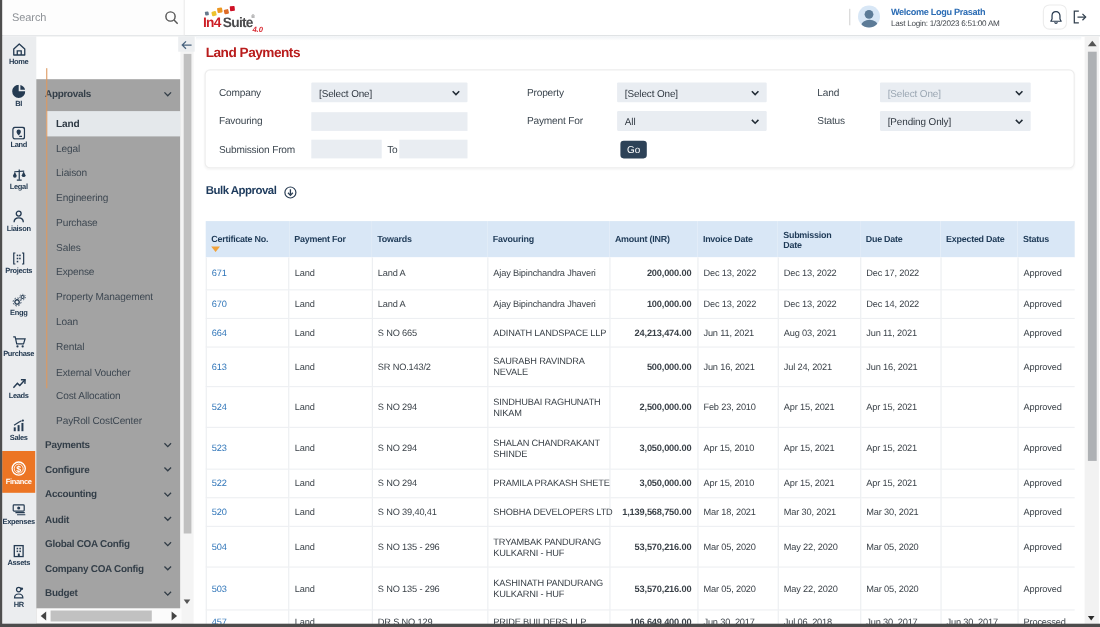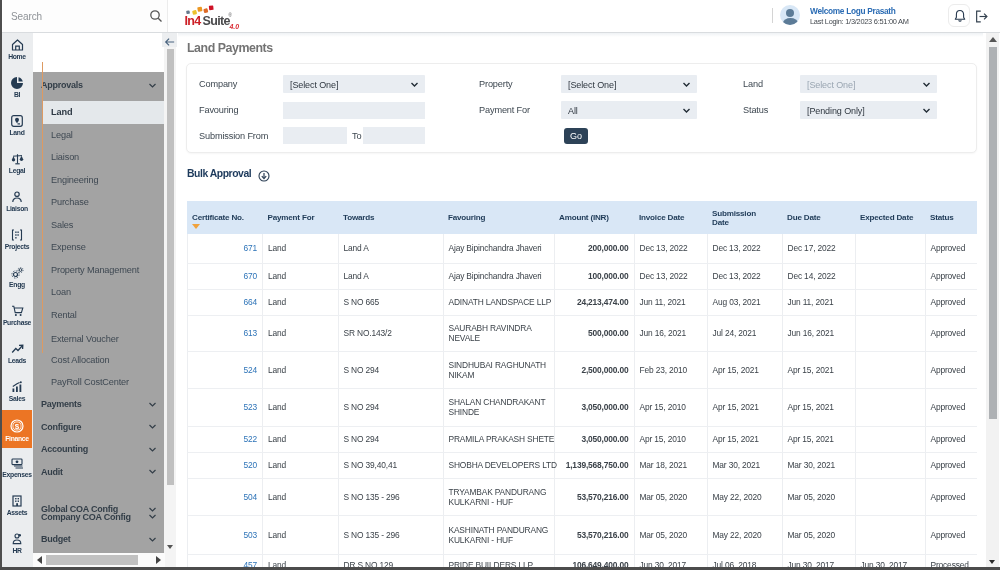--- a/index.html
+++ b/index.html
@@ -46,39 +46,39 @@
 #mvsb .dn { position:absolute; left:2.5px; top:512px; width:0; height:0; border-left:3.5px solid transparent; border-right:3.5px solid transparent; border-top:4.5px solid #555; }
 
 #mhsb { position:absolute; left:33px; top:553px; width:132px; height:14px; background:#fbfbfb; }
 #mhsb .thumb { position:absolute; left:13px; top:2px; width:92px; height:10px; background:#c1c1c1; }
 #mhsb .la { position:absolute; left:4px; top:3px; width:0; height:0; border-top:4px solid transparent; border-bottom:4px solid transparent; border-right:5px solid #444; }
 #mhsb .ra { position:absolute; right:4px; top:3px; width:0; height:0; border-top:4px solid transparent; border-bottom:4px solid transparent; border-left:5px solid #444; }
 
 
 #content { position:absolute; left:178px; top:33px; width:805px; height:537px; background:#fff; }
 #content::before { content:''; position:absolute; left:0; top:0; width:100%; height:4px; background:linear-gradient(#eff2f5,#ffffff); }
-#pgtitle { position:absolute; left:9px; top:8px; font-size:12.4px; font-weight:bold; color:#737373; letter-spacing:-0.45px; }
+#pgtitle { position:absolute; left:9px; top:8px; font-size:12.4px; font-weight:bold; color:#b91c1c; letter-spacing:-0.45px; }
 #fcard { position:absolute; left:8px; top:30px; width:791px; height:90px; background:#fff; border:1px solid #ededed; border-radius:5px; box-shadow:0 1px 2px rgba(0,0,0,0.04); }
 .flabel { position:absolute; font-size:9.2px; color:#3d4750; letter-spacing:-0.15px; }
 .fsel { position:absolute; height:18px; background:#e9edf2; border:none; border-radius:1px; font-size:9px; color:#333; }
 .fsel .tx { position:absolute; left:7px; top:4.5px; font-size:9px; color:#2f3740; letter-spacing:-0.1px; }
 .fsel .chev { position:absolute; right:6px; top:5px; }
 .finput { position:absolute; height:17px; background:#e9edf2; }
 #gobtn { position:absolute; left:377px; top:64px; width:24px; height:16px; background:#2d4257; border-radius:3px; color:#fff; font-size:9px; text-align:center; line-height:16px; }
 #bulkrow { position:absolute; left:9px; top:135px; font-size:10.4px; font-weight:bold; color:#1d3a5c; letter-spacing:-0.45px; }
 #bulkicon { position:absolute; left:80px; top:135px; }
 
 
 #tbl { position:absolute; left:8.5px; top:168px; width:790px; border-collapse:collapse; table-layout:fixed; }
 #tbl th { background:#d9e7f6; color:#1e3a57; font-size:8.1px; font-weight:bold; text-align:left; padding:3px 5px; vertical-align:middle; letter-spacing:-0.2px; white-space:nowrap; }
 #tbl td { font-size:8.4px; color:#3b4249; padding:2px 5px; vertical-align:middle; border-right:1px solid #eceef1; border-bottom:1px solid #edeff2; letter-spacing:-0.15px; background:#fff; white-space:nowrap; }
 #tbl td:first-child { border-left:1px solid #eceef1; }
 #tbl td:last-child { border-right:none; }
 #tbl td.num { text-align:right;font-weight:bold; }
-#tbl td.lnk { color:#2e74b8; text-align:right; }
+#tbl td.lnk { color:#2e74b8; }
 #sortarrow { display:inline-block; width:0; height:0; border-left:4.5px solid transparent; border-right:4.5px solid transparent; border-top:5.5px solid #f0a23c; margin-top:2px; }
 
 
 #vsb { position:absolute; left:986px; top:33px; width:13px; height:537px; background:#f2f2f2; }
 #vsb .up { position:absolute; left:2.5px; top:4px; width:0; height:0; border-left:4px solid transparent; border-right:4px solid transparent; border-bottom:5px solid #555; }
 #vsb .thumb { position:absolute; left:2.5px; top:14px; width:8.5px; height:372px; background:#aeb1b4; }
 #vsb .dn { position:absolute; left:3px; top:527px; width:0; height:0; border-left:3.5px solid transparent; border-right:3.5px solid transparent; border-top:4.5px solid #2a2a2a; }
 #bottomstrip { position:absolute; left:0; top:567px; width:1000px; height:3px; background:#4c4c4c; z-index:40; }
 </style>
 </head>
@@ -273,21 +273,21 @@
         </svg></div>
       <div class="mhead" style="top: 343.5px;">Configure<svg class="chev" width="9" height="9" viewBox="0 0 9 9">
           <path d="M1.5 3 L4.5 6 L7.5 3" fill="none" stroke="#333e48" stroke-width="1.2"></path>
         </svg></div>
       <div class="mhead" style="top: 366px;">Accounting<svg class="chev" width="9" height="9" viewBox="0 0 9 9">
           <path d="M1.5 3 L4.5 6 L7.5 3" fill="none" stroke="#333e48" stroke-width="1.2"></path>
         </svg></div>
       <div class="mhead" style="top: 388.5px;">Audit<svg class="chev" width="9" height="9" viewBox="0 0 9 9">
           <path d="M1.5 3 L4.5 6 L7.5 3" fill="none" stroke="#333e48" stroke-width="1.2"></path>
         </svg></div>
-      <div class="mhead" style="top: 426px;">Global COA Config<svg class="chev" width="9" height="9" viewBox="0 0 9 9">
+      <div class="mhead" style="top: 411px;">Global COA Config<svg class="chev" width="9" height="9" viewBox="0 0 9 9">
           <path d="M1.5 3 L4.5 6 L7.5 3" fill="none" stroke="#333e48" stroke-width="1.2"></path>
         </svg></div>
       <div class="mhead" style="top: 433.5px;">Company COA Config<svg class="chev" width="9" height="9" viewBox="0 0 9 9">
           <path d="M1.5 3 L4.5 6 L7.5 3" fill="none" stroke="#333e48" stroke-width="1.2"></path>
         </svg></div>
       <div class="mhead" style="top: 456px;">Budget<svg class="chev" width="9" height="9" viewBox="0 0 9 9">
           <path d="M1.5 3 L4.5 6 L7.5 3" fill="none" stroke="#333e48" stroke-width="1.2"></path>
         </svg></div>
       <div class="mhead" style="top: 478.5px;">Loan<svg class="chev" width="9" height="9" viewBox="0 0 9 9">
           <path d="M1.5 3 L4.5 6 L7.5 3" fill="none" stroke="#333e48" stroke-width="1.2"></path>

